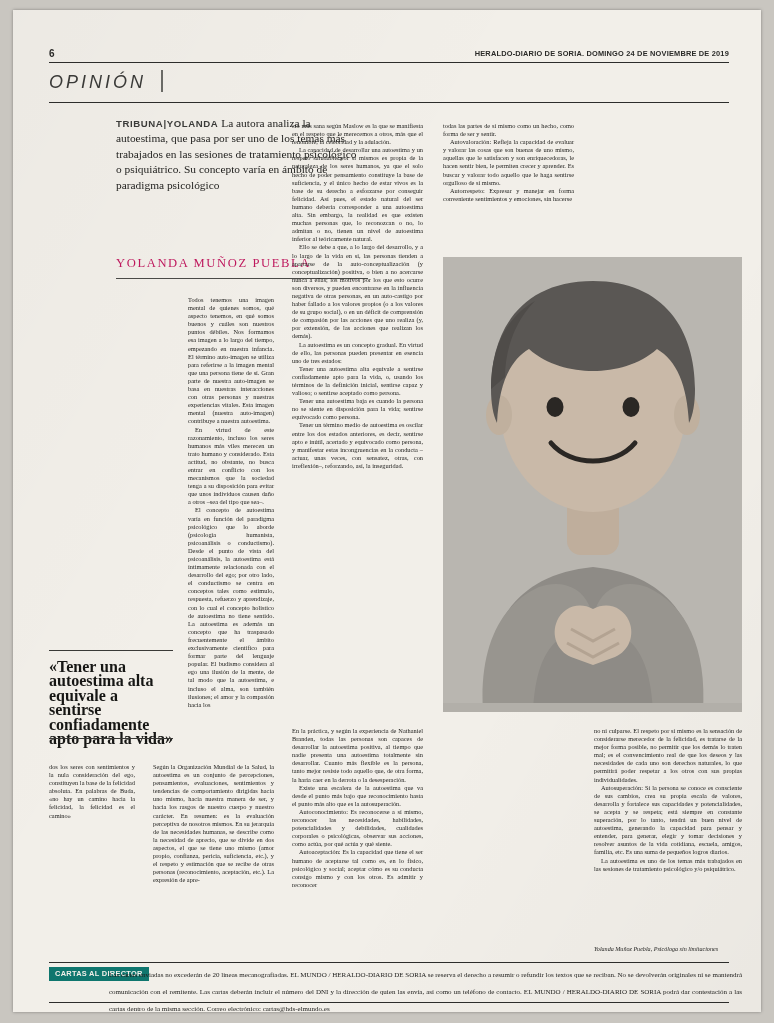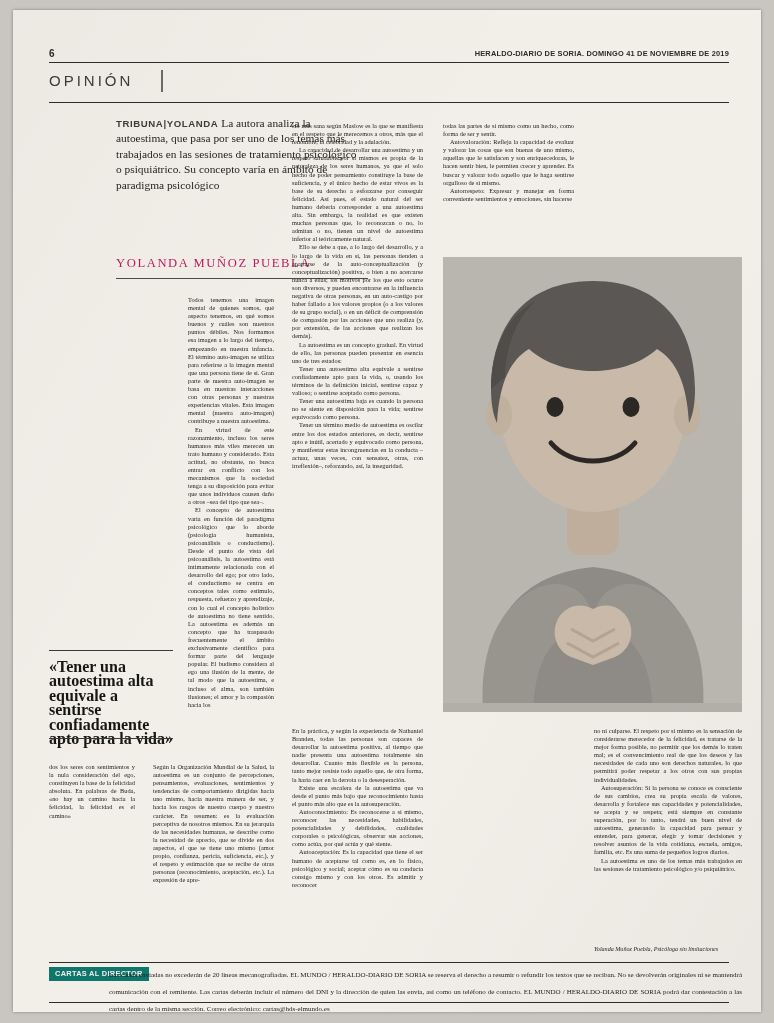--- a/index.html
+++ b/index.html
@@ -57,23 +57,24 @@
     right: 32px;
     top: 52px;
     height: 1px;
     background: #2d2d2b;
   }
   .section-title {
     position: absolute;
     left: 36px;
     top: 62px;
     font-family: "Liberation Sans", sans-serif;
-    font-size: 15px;
+    font-size: 18px;
     letter-spacing: 3px;
     color: #3a3a38;
+    font-style: italic;
   }
   .section-bar {
     position: absolute;
     left: 148px;
     top: 60px;
     width: 2px;
     height: 22px;
     background: #6a6a66;
   }
   .rule-under-section {
@@ -243,21 +244,21 @@
     background: #2d2d2b;
   }
 </style>
 </head>
 <body>
 
 <div class="page">
   <div class="paper-tint"></div>
 
   <div class="folio">6</div>
-  <div class="masthead">HERALDO-DIARIO DE SORIA. DOMINGO 41 DE NOVIEMBRE DE 2019</div>
+  <div class="masthead">HERALDO-DIARIO DE SORIA. DOMINGO 24 DE NOVIEMBRE DE 2019</div>
   <div class="rule-top"></div>
   <div class="section-title">OPINIÓN</div>
   <div class="section-bar"></div>
   <div class="rule-under-section"></div>
 
   <div class="intro">
     <span class="tribuna">TRIBUNA</span><span class="tribuna sep">|</span><span class="tribuna">YOLANDA</span>
     <span>La autora analiza la autoestima, que pasa por ser uno de los temas más trabajados en las sesiones de tratamiento psicológico o psiquiátrico. Su concepto varía en ámbito de paradigma psicológico</span>
   </div>
 

